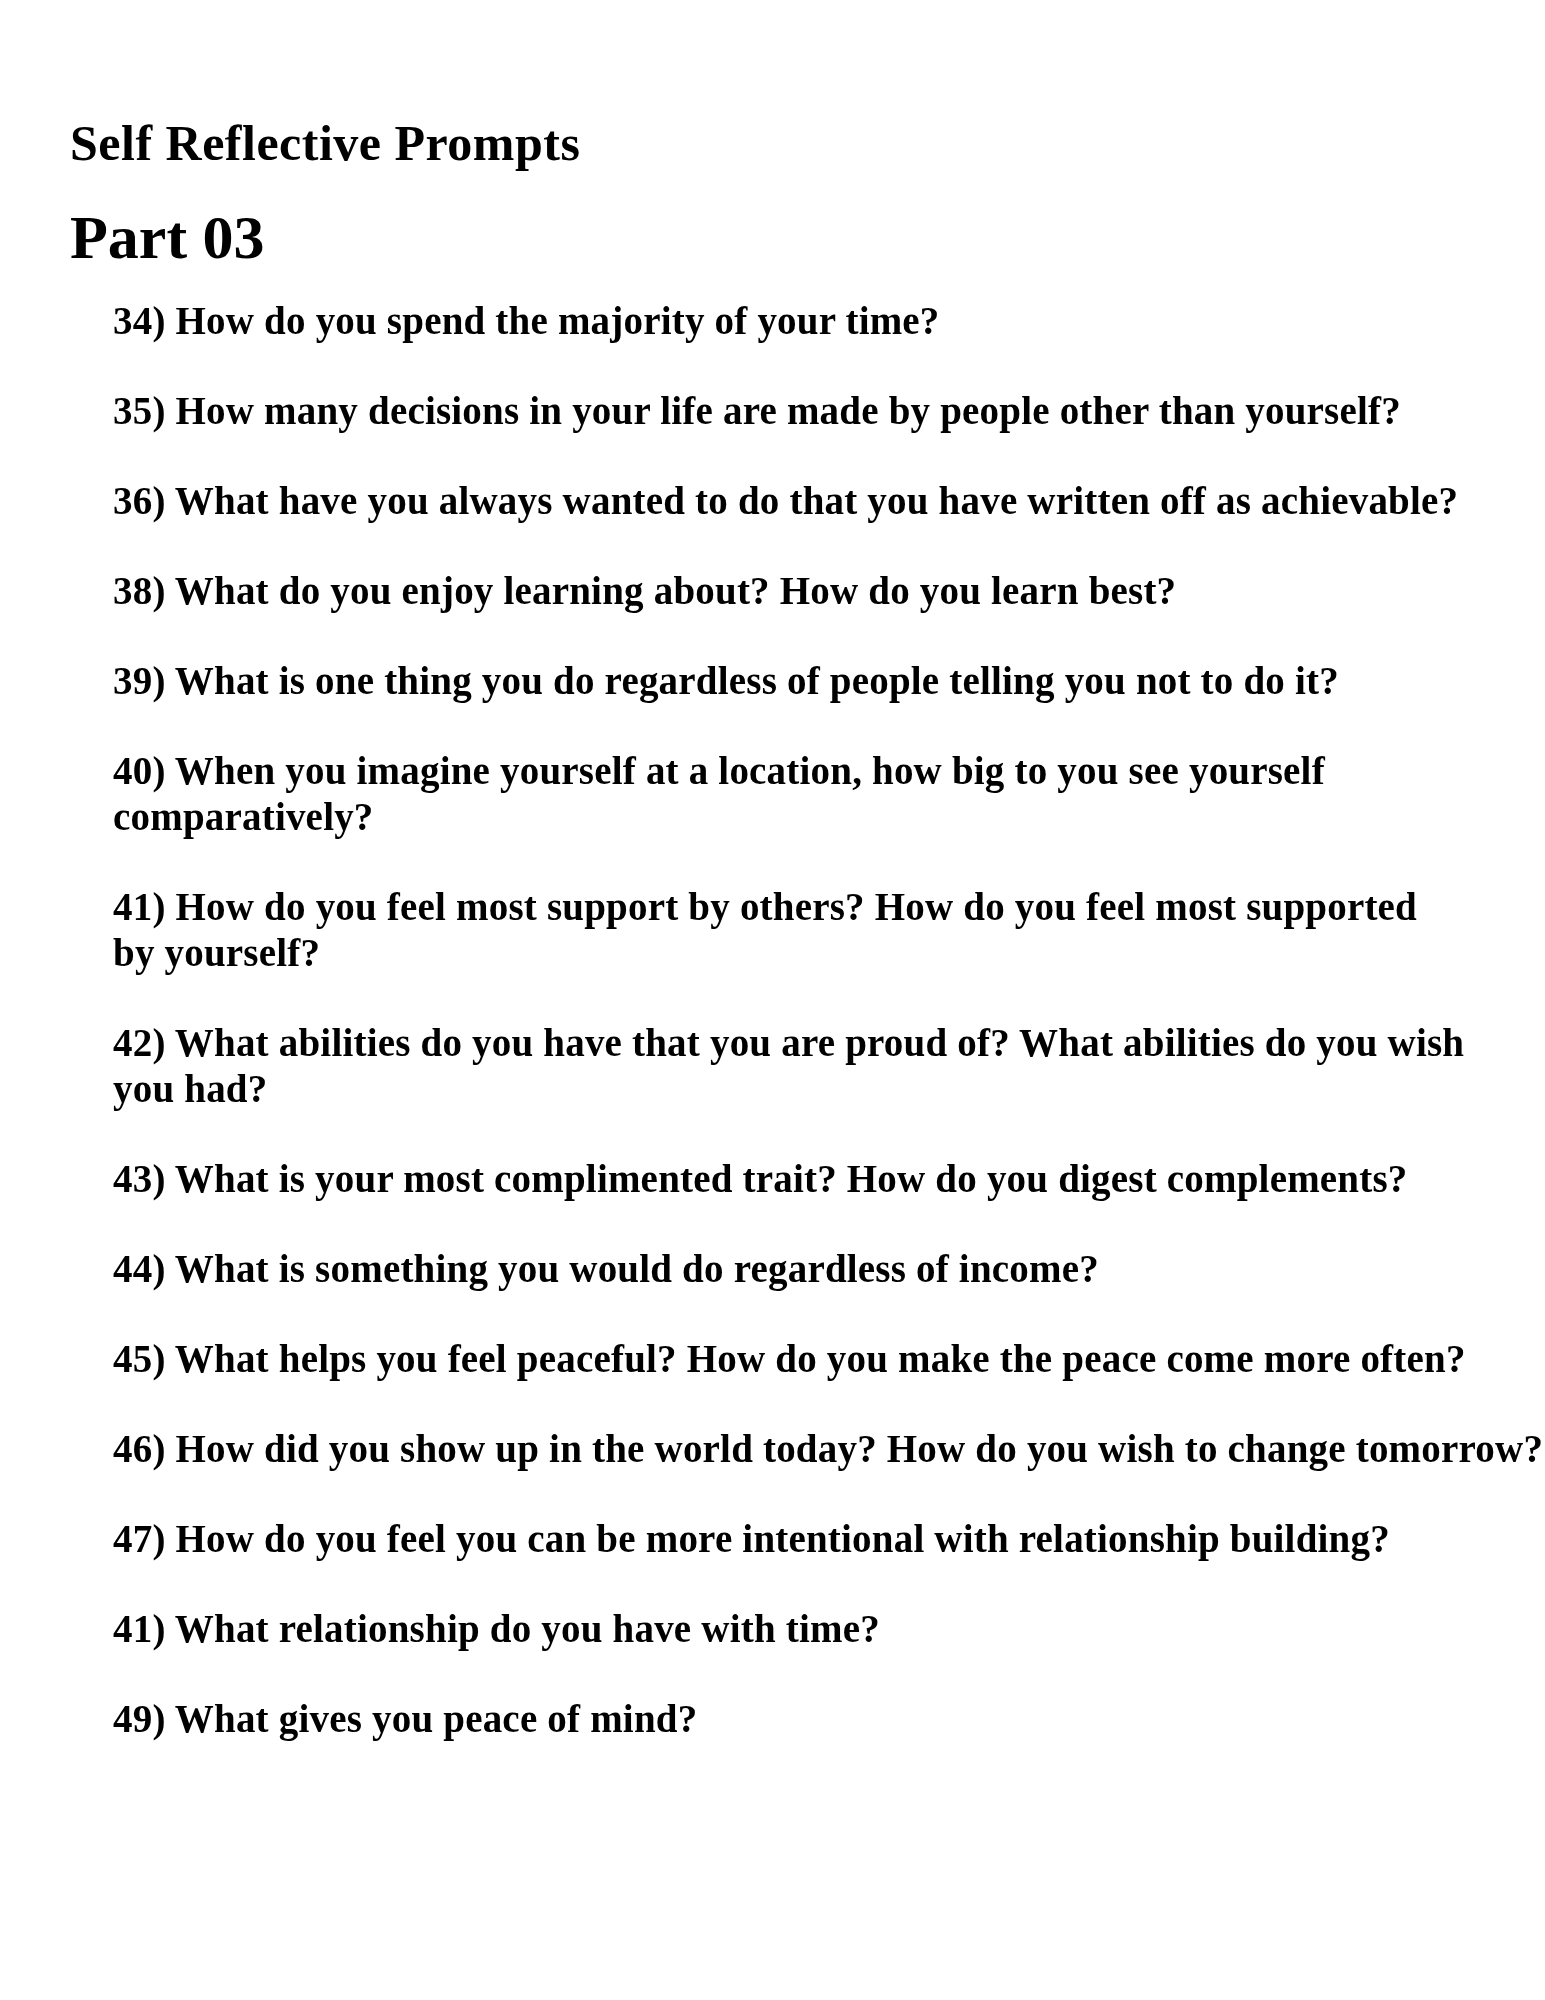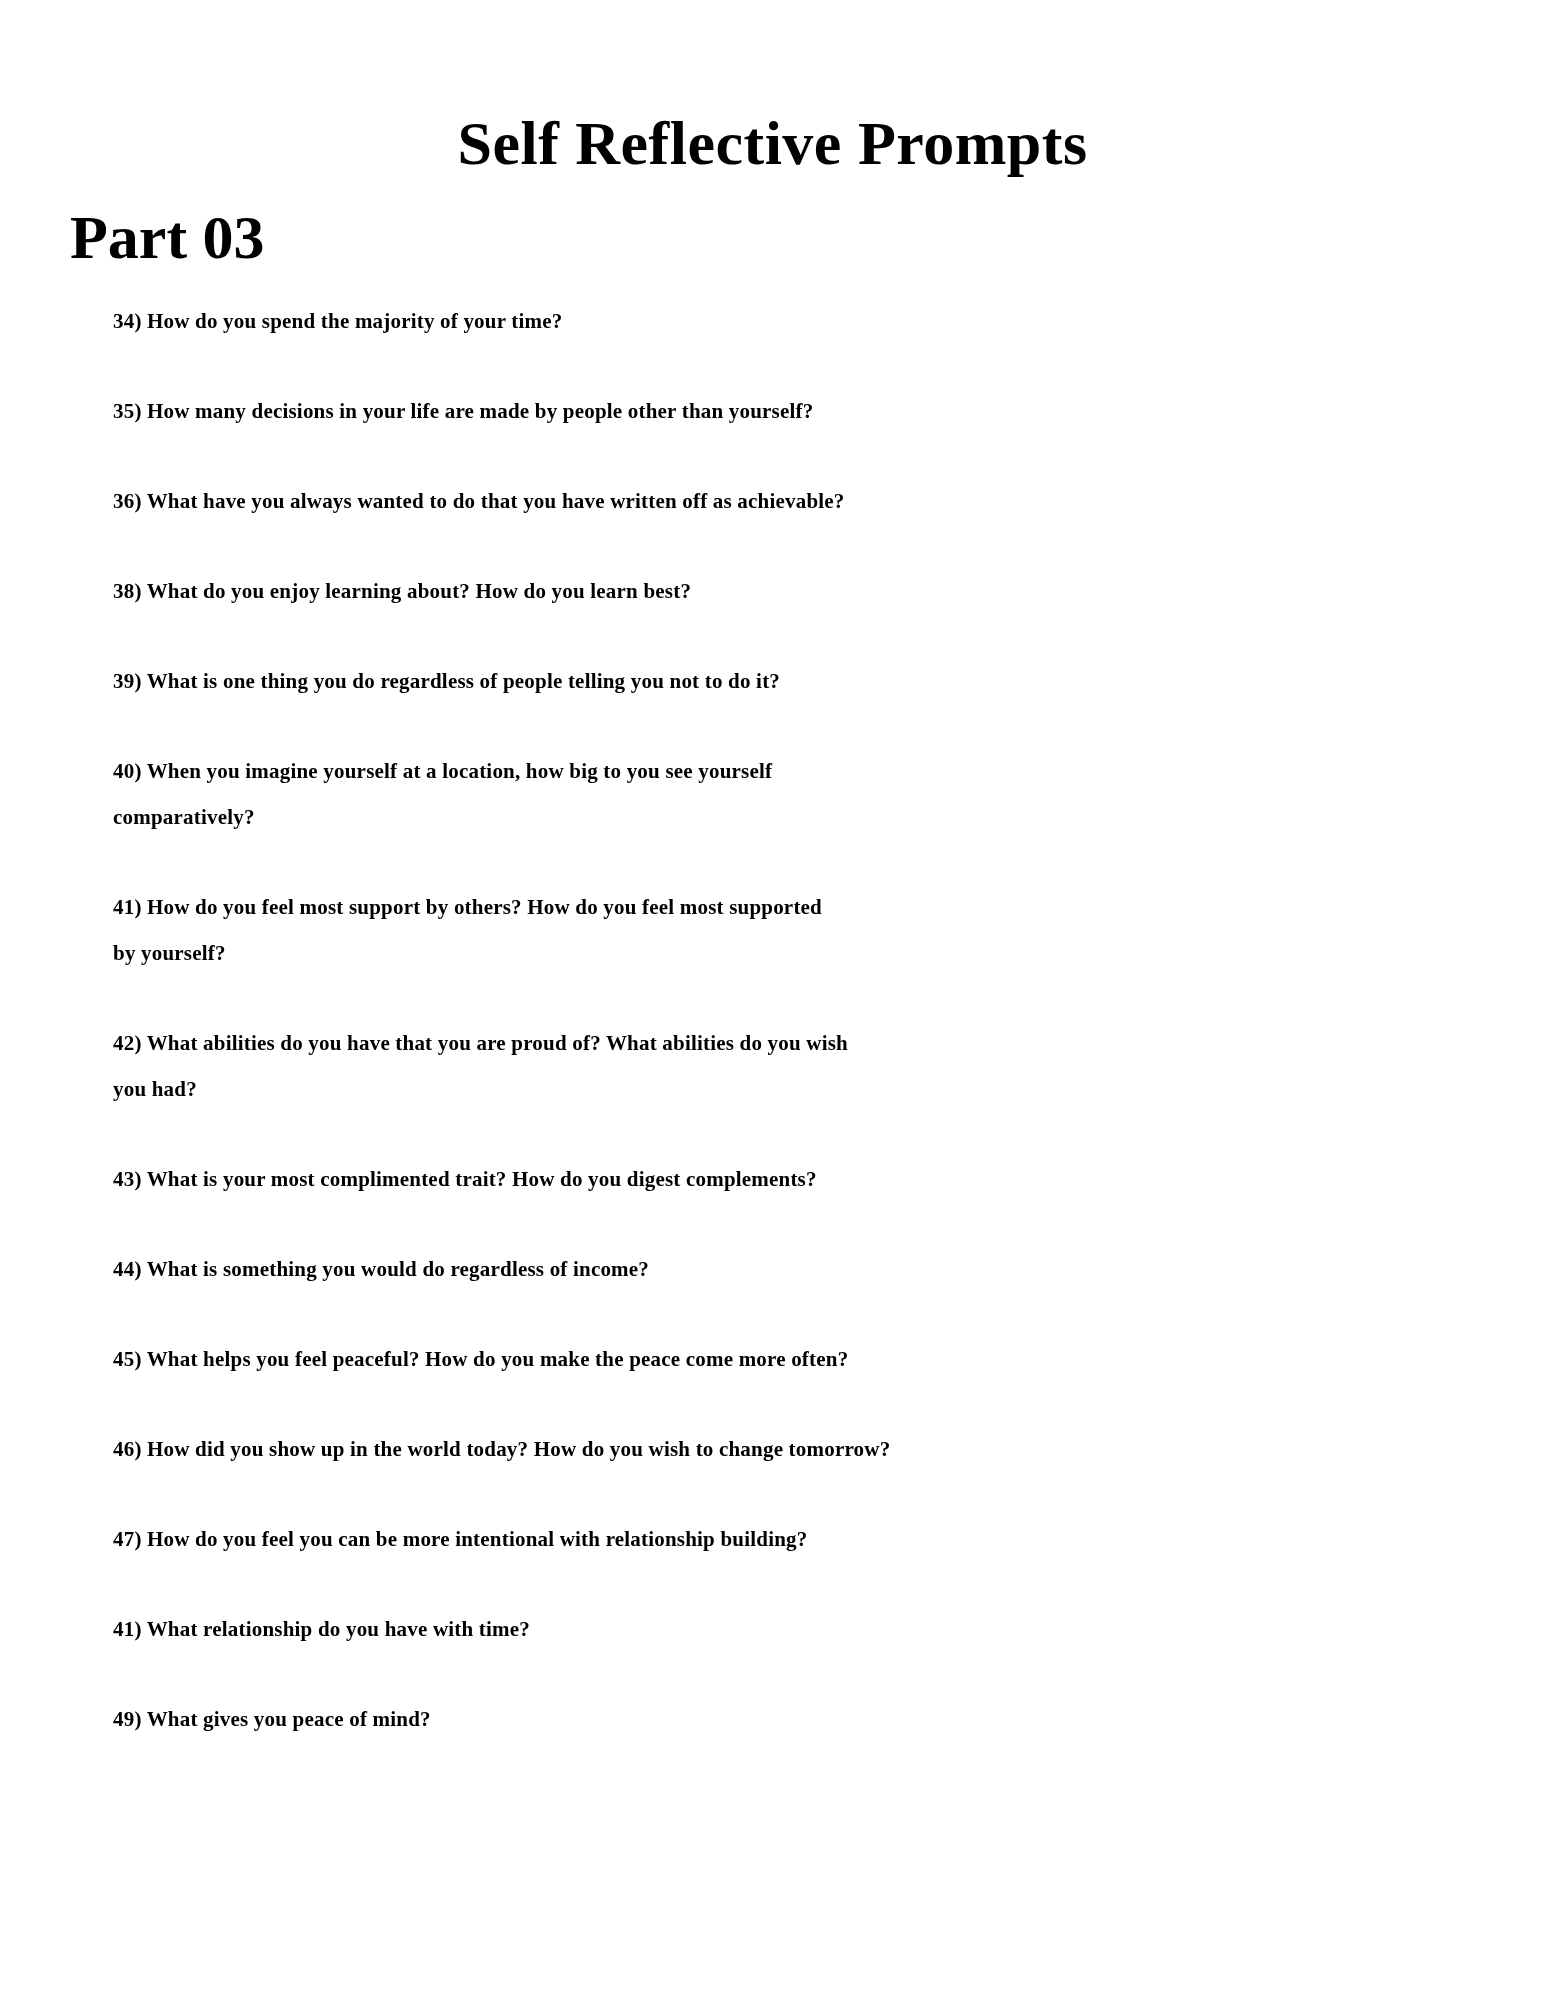--- a/index.html
+++ b/index.html
@@ -18,22 +18,22 @@
   .page {
     box-sizing: border-box;
     width: 1545px;
     height: 2000px;
     padding: 0 70px 0 113px;
     background: #ffffff;
   }
   .doc-title {
     margin: 100px 0 0 0;
     padding: 0;
-    text-align: center;
-    font-size: 62px;
+    text-align: left;
+    font-size: 50px;
     line-height: 86px;
     font-weight: bold;
     letter-spacing: 0.5px;
     
     margin-left: -43px;
   }
   .doc-subtitle {
     margin: 17px 0 0 0;
     padding: 0;
     text-align: left;
@@ -41,21 +41,21 @@
     line-height: 68px;
     font-weight: bold;
     margin-left: -43px;
   }
   .prompt-list {
     margin-top: 27px;
   }
   .prompt-item {
     margin: 0 0 44px 0;
     padding: 0;
-    font-size: 21px;
+    font-size: 39px;
     line-height: 46px;
     font-weight: bold;
     letter-spacing: 0.2px;
   }
   .prompt-line {
     display: block;
     white-space: nowrap;
   }
 </style>
 </head>

